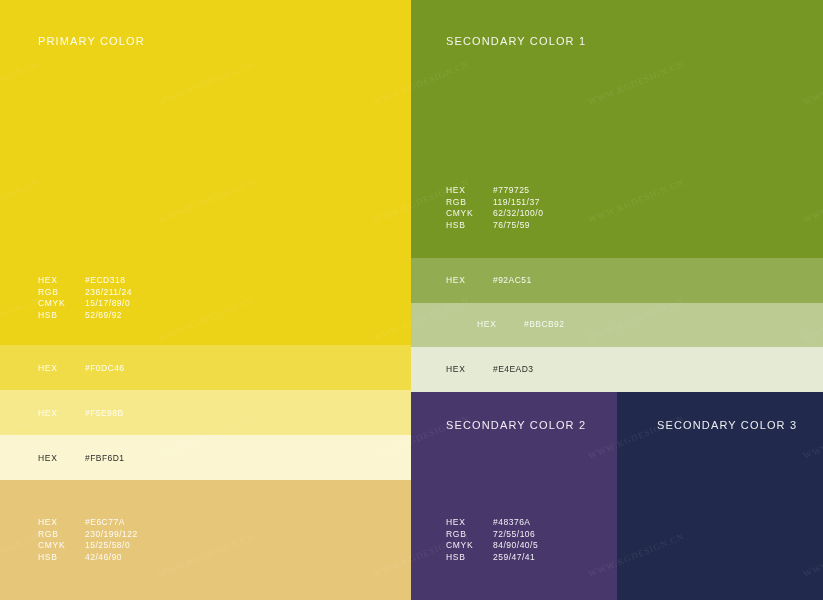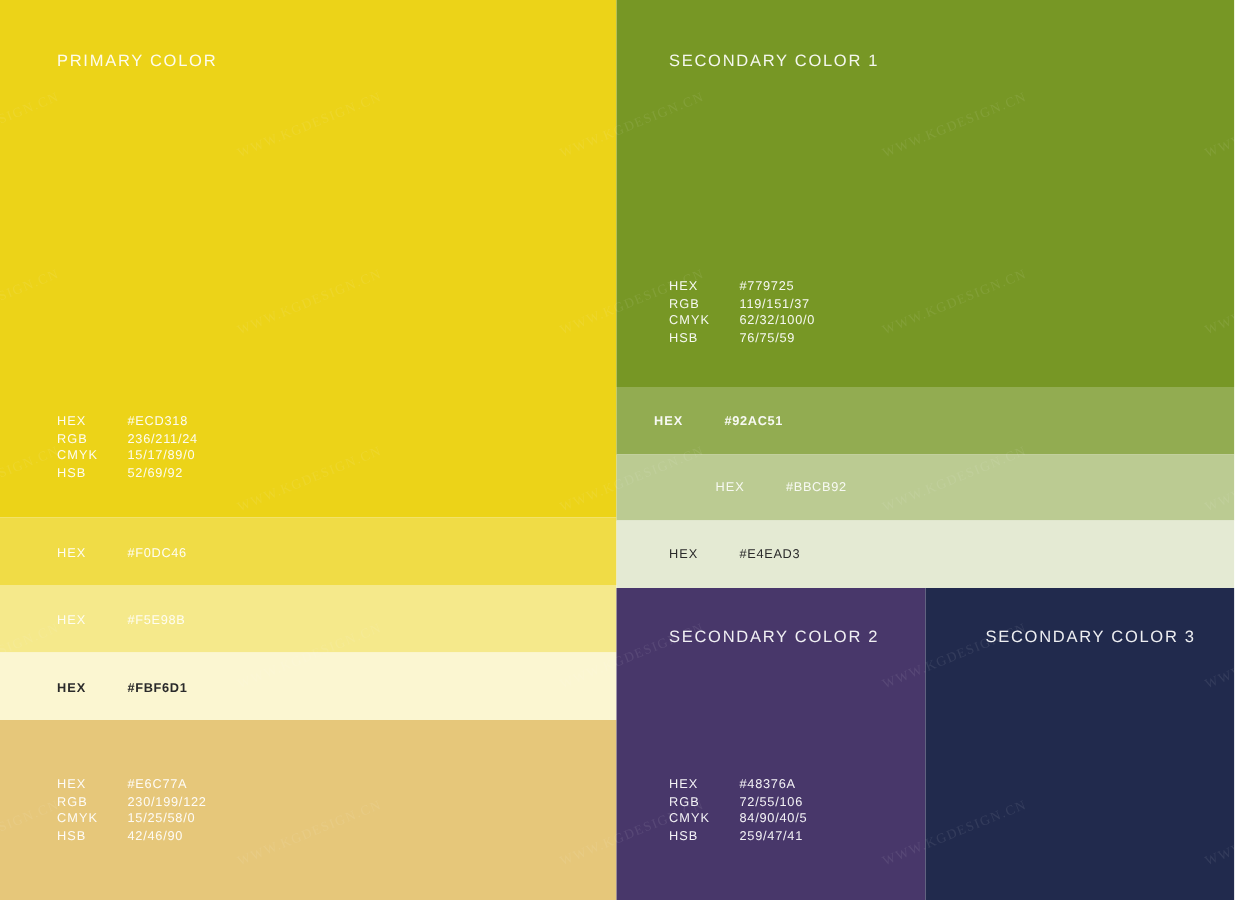--- a/index.html
+++ b/index.html
@@ -122,21 +122,21 @@
   <div class="tint-info txt-light" style="left:38px; top:363px;">
     <span class="k">HEX</span><span class="v">#F0DC46</span>
   </div>
 
   <div class="swatch" style="left:0px; top:390px; width:411px; height:45px; background:#F5E98B;"></div>
   <div class="tint-info txt-light2" style="left:38px; top:408px;">
     <span class="k">HEX</span><span class="v">#F5E98B</span>
   </div>
 
   <div class="swatch" style="left:0px; top:435px; width:411px; height:45px; background:#FBF6D1;"></div>
-  <div class="tint-info txt-dark" style="left:38px; top:453px;font-weight:bold;">
+  <div class="tint-info txt-dark" style="left:38px; top:453px;">
     <span class="k">HEX</span><span class="v">#FBF6D1</span>
   </div>
 
   <div class="swatch" style="left:0px; top:480px; width:411px; height:120px; background:#E6C77A;"></div>
   <div class="info txt-light" style="left:38px; top:517px;">
     <span class="row">
       <span class="k">HEX</span><span class="v">#E6C77A</span>
     </span>
     <span class="row">
       <span class="k">RGB</span><span class="v">230/199/122</span>
@@ -161,21 +161,21 @@
     </span>
     <span class="row">
       <span class="k">CMYK</span><span class="v">62/32/100/0</span>
     </span>
     <span class="row">
       <span class="k">HSB</span><span class="v">76/75/59</span>
     </span>
   </div>
 
   <div class="swatch" style="left:411px; top:258px; width:412px; height:45px; background:#92AC51;"></div>
-  <div class="tint-info txt-light" style="left:436px; top:275px;font-weight:bold;">
+  <div class="tint-info txt-light" style="left:446px; top:275px;">
     <span class="k">HEX</span><span class="v">#92AC51</span>
   </div>
 
   <div class="swatch" style="left:411px; top:303px; width:412px; height:44px; background:#BBCB92;"></div>
   <div class="tint-info txt-light2" style="left:446px; top:319px;padding-left:31px;">
     <span class="k">HEX</span><span class="v">#BBCB92</span>
   </div>
 
   <div class="swatch" style="left:411px; top:347px; width:412px; height:45px; background:#E4EAD3;"></div>
   <div class="tint-info txt-dark" style="left:446px; top:364px;">

